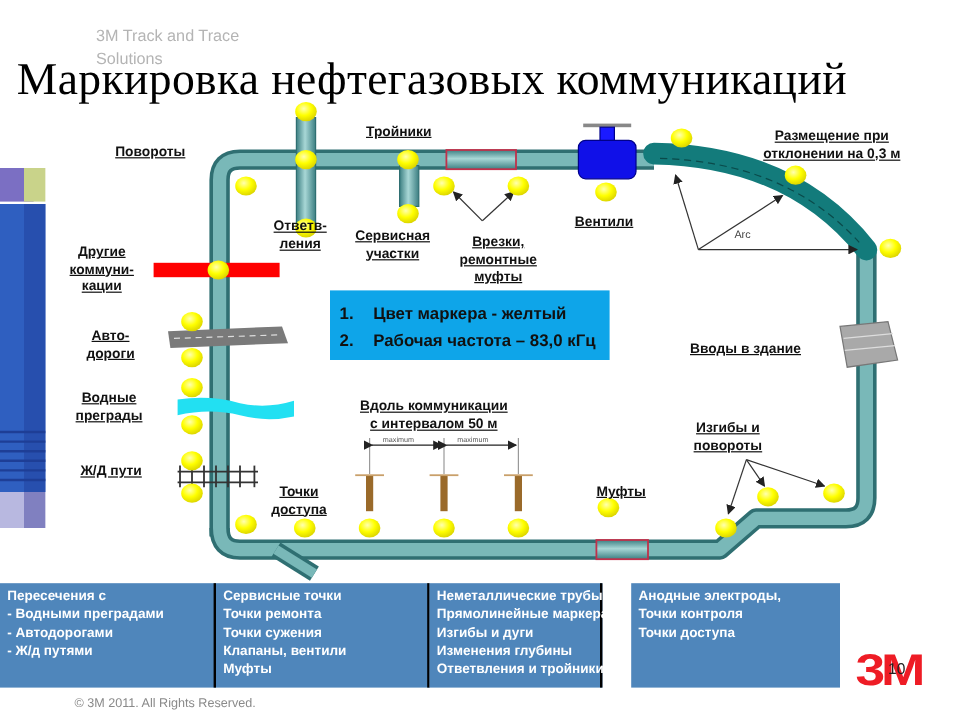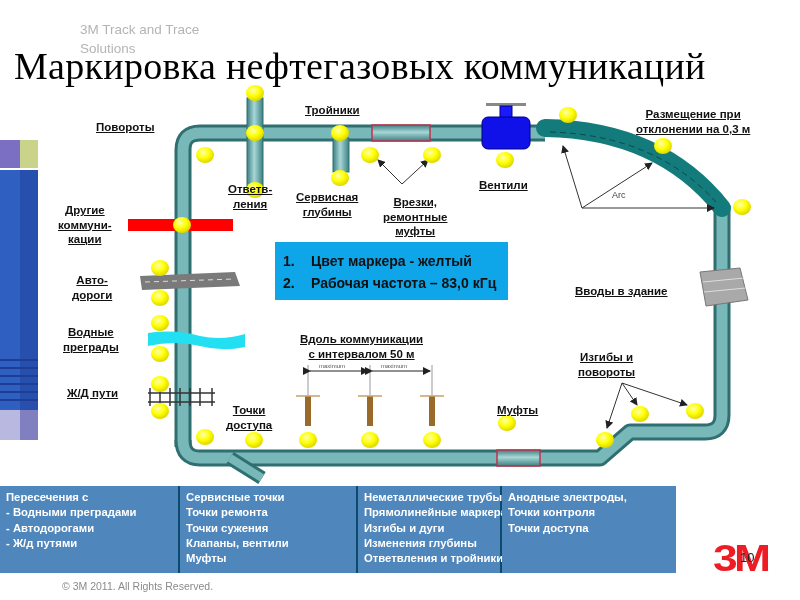--- a/index.html
+++ b/index.html
@@ -6,22 +6,22 @@
   body { width:800px; height:600px; position:relative; overflow:hidden; font-family:"Liberation Sans", sans-serif; }
   .abs { position:absolute; }
   #brand { left:60px; top:20px; font-size:13.5px; color:#b4b4b4; line-height:19px; width:150px;margin-left:20px; }
   #title { left:14px; top:44px; font-family:"Liberation Serif", serif; font-size:38px; color:#000; white-space:nowrap; letter-spacing:0.3px; }
   #sidebar { left:0; top:140px; width:38px; height:300px; }
   .lbl { position:absolute; font-weight:bold; font-size:11.5px; color:#111; text-align:center; line-height:14.5px; white-space:nowrap;text-decoration:underline; }
   #infobox { left:275px; top:242px; width:233px; height:58px; background:#0ea5e9; }
   #infobox .row { position:absolute; left:8px; font-weight:bold; font-size:14px; color:#111; white-space:nowrap; }
   #infobox .num { display:inline-block; width:28px; }
   #bottom { left:0; top:486px; width:712px; height:87px; display:flex; }
-  .col { background:#4f86bb; color:#fff; font-weight:bold; font-size:11.3px; line-height:15.3px; padding:4px 4px 0 6px; box-sizing:border-box; border-right:2px solid #0c4a6e; }
-  .col:last-child { border-right:none; }
+  .col { background:#4f86bb; color:#fff; font-weight:bold; font-size:11.3px; line-height:15.3px; padding:4px 4px 0 6px; box-sizing:border-box; border-right:2px solid #000000; }
+  .col:last-child { border-right:none;margin-left:24px; }
   .col div { white-space:nowrap; }
   #copyright { left:62px; top:580px; font-size:10.5px; color:#8a8a8a; }
   #logo { left:713px; top:540px; font-family:"Liberation Sans", sans-serif; font-weight:900; font-size:37px; color:#ee1c25; letter-spacing:-3px; line-height:38px; transform:scaleX(1.2); transform-origin:left; }
   #pagenum { left:740px; top:550px; font-size:13px; color:#222; }
   svg { position:absolute; left:0; top:0; }
 </style>
 </head>
 <body>
 
 <div id="brand" class="abs">3M Track and Trace Solutions</div>
@@ -182,21 +182,21 @@
 </svg>
 
 <div class="lbl" style="left:96px;top:120px">Повороты</div>
 <div class="lbl" style="left:305px;top:103px">Тройники</div>
 <div class="lbl" style="left:228px;top:182px">
   <div>Ответв-</div>
   <div>ления</div>
 </div>
 <div class="lbl" style="left:296px;top:190px">
   <div>Сервисная</div>
-  <div>глубины</div>
+  <div>участки</div>
 </div>
 <div class="lbl" style="left:383px;top:195px">
   <div>Врезки,</div>
   <div>ремонтные</div>
   <div>муфты</div>
 </div>
 <div class="lbl" style="left:479px;top:178px">Вентили</div>
 <div class="lbl" style="left:636px;top:107px">
   <div>Размещение при</div>
   <div>отклонении на 0,3 м</div>

